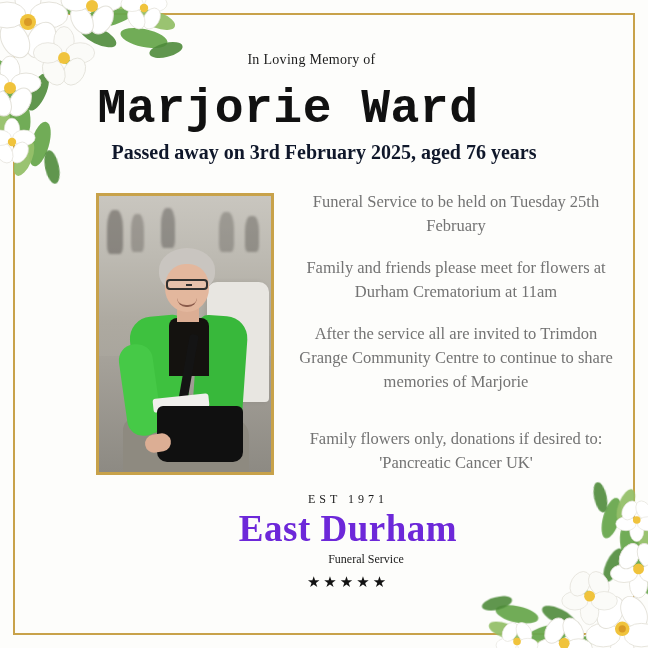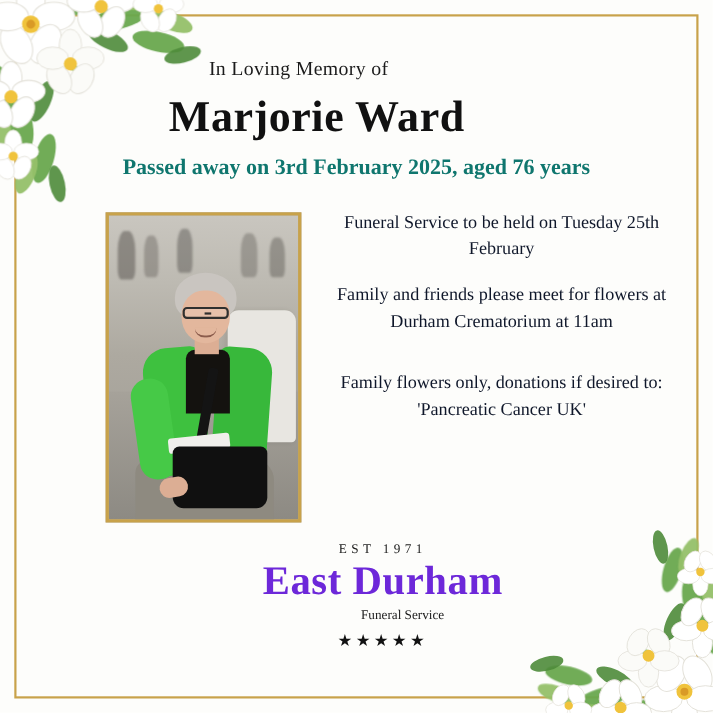--- a/index.html
+++ b/index.html
@@ -46,44 +46,46 @@
     width: 648px;
     height: 648px;
     box-sizing: border-box;
   }
   .memory-line {
     position: absolute;
     top: 52px;
     left: 0;
     width: 543px;
     text-align: center;
-    font-size: 18px;
+    font-size: 14px;
     color: #1b1b1b;
     letter-spacing: 0.3px;
+    padding-left: 40px;
   }
   .deceased-name {
     position: absolute;
     top: 82px;
     left: 0;
     width: 576px;
     text-align: center;
-    font-size: 40px;
+    font-size: 48px;
     font-weight: bold;
     color: #111111;
     letter-spacing: 0.5px;
+    font-family: Liberation Mono, monospace;
   }
   .passed-line {
     position: absolute;
     top: 141px;
     left: 0;
     width: 648px;
     text-align: center;
     font-size: 20px;
     font-weight: bold;
-    color: #0f766e;
+    color: #0f172a;
   }
 
   
   .photo-frame {
     position: absolute;
     left: 96px;
     top: 193px;
     width: 178px;
     height: 282px;
     border: 3px solid #c8a24a;
@@ -244,21 +246,21 @@
     transform: rotate(-10deg);
   }
 
   
   .details {
     position: absolute;
     left: 296px;
     top: 190px;
     width: 320px;
     text-align: center;
-    color: #0f172a;
+    color: #737373;
     font-size: 16.5px;
     line-height: 1.46;
   }
   .details p {
     margin: 0 0 18px 0;
   }
   .details p:last-child { margin-bottom: 0; margin-top: 32px; }
 
   
   .logo-block {
@@ -514,20 +516,21 @@
           <div class="sub-face"></div>
           <div class="sub-glasses"></div>
           <div class="sub-smile"></div>
         </div>
       </div>
     </div>
 
     <div class="details">
       <p>Funeral Service to be held on Tuesday 25th February</p>
       <p>Family and friends please meet for flowers at Durham Crematorium at 11am</p>
+      <p>After the service all are invited to Trimdon Grange Community Centre to continue to share memories of Marjorie</p>
       <p>Family flowers only, donations if desired to: 'Pancreatic Cancer UK'</p>
     </div>
 
     <div class="logo-block">
       <div class="est-line">EST 1971</div>
       <div class="logo-name">East Durham</div>
       <div class="logo-sub">Funeral Service</div>
       <div class="stars">★★★★★</div>
     </div>
 

